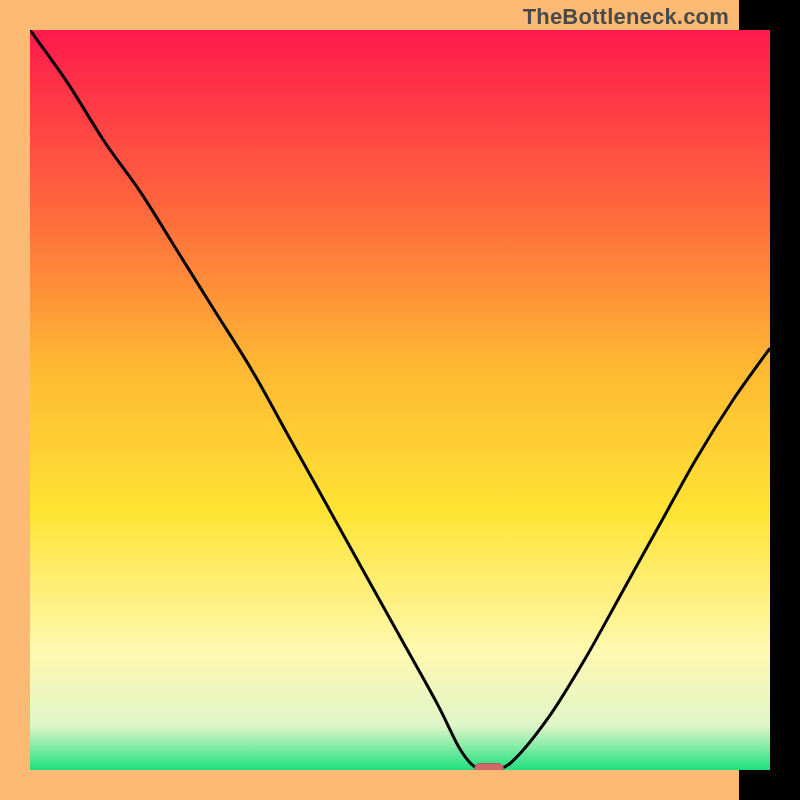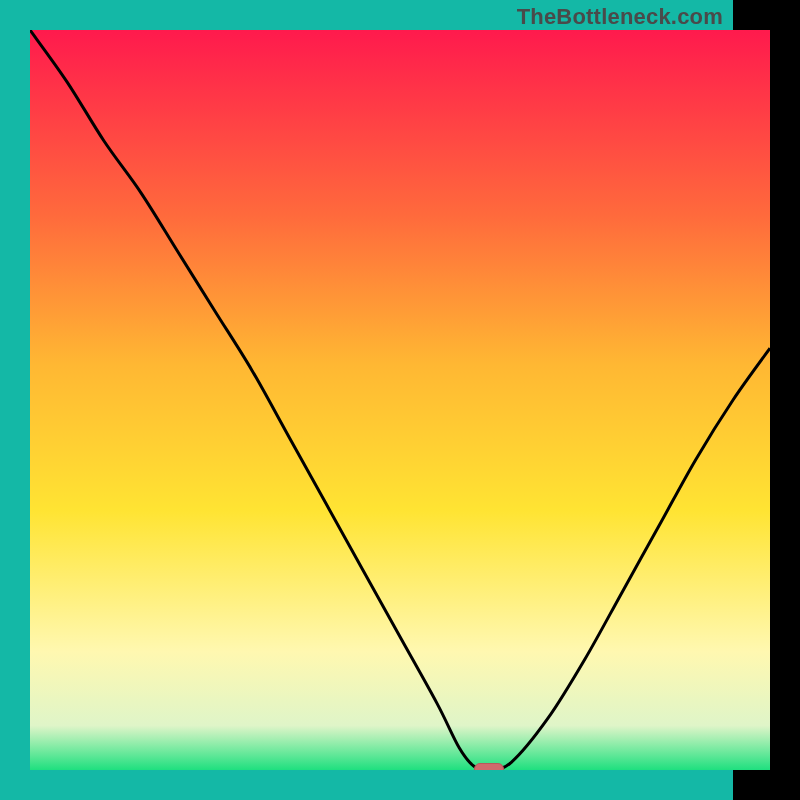--- a/index.html
+++ b/index.html
@@ -8,21 +8,22 @@
     width: 800px;
     height: 800px;
     overflow: hidden;
     background: #000;
     font-family: Arial, Helvetica, sans-serif;
   }
   .chart-outer {
     position: relative;
     width: 733px;
     height: 800px;
-    background: #14b8a6;
+    background: #fdba74;
+    padding-left: 6px;
   }
   .watermark {
     position: absolute;
     top: 4px;
     right: 10px;
     color: #4a4a4a;
     font-size: 22px;
     font-weight: 600;
     letter-spacing: 0.2px;
     user-select: none;

